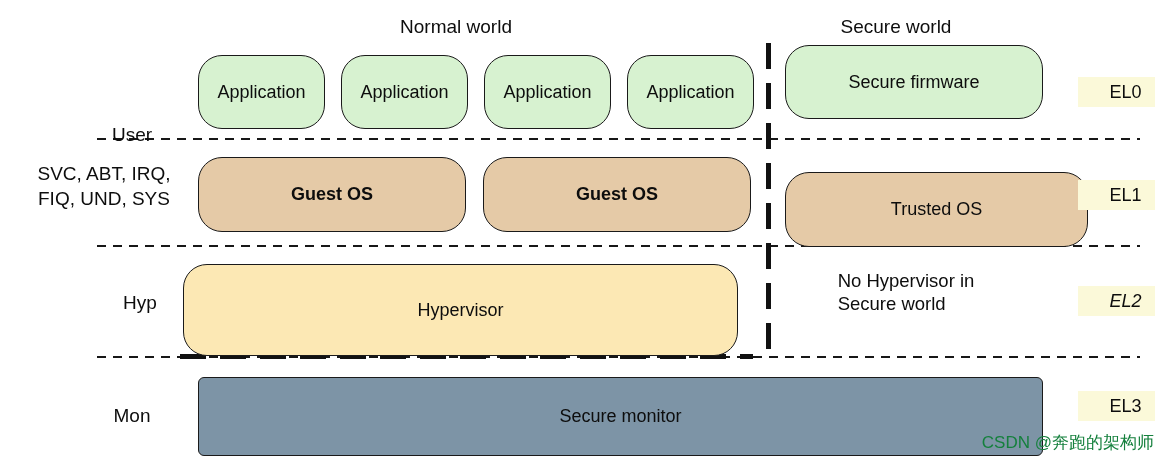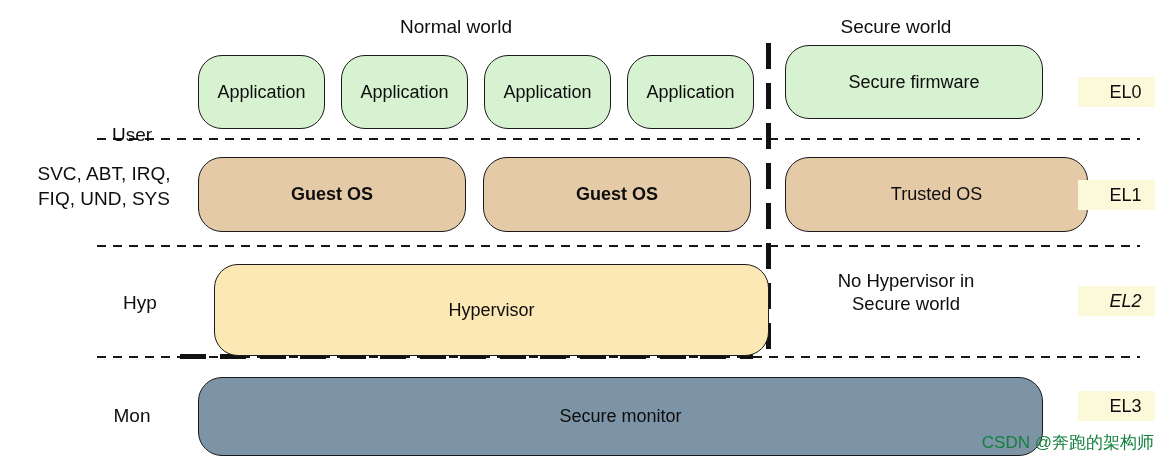--- a/index.html
+++ b/index.html
@@ -11,23 +11,23 @@
     position:absolute; box-sizing:border-box;
     display:flex; align-items:center; justify-content:center;
     border:1.6px solid var(--border,#1a1a1a); border-radius:24px;
     font-size:18px; white-space:nowrap;
   }
   .app       { top:55px;  height:74px; width:127px; background:var(--app-green,#d7f2d0); }
   .app1 { left:198px; } .app2 { left:341px; } .app3 { left:484px; } .app4 { left:627px; }
   .firmware  { left:785px; top:45px;  width:258px; height:74px; background:var(--app-green,#d7f2d0); }
   .guest     { top:157px; height:75px; width:268px; background:var(--os-tan,#e5caa7);font-weight:bold; }
   .guest1 { left:198px; } .guest2 { left:483px; }
-  .trusted   { left:785px; top:157px; width:303px; height:75px; background:var(--os-tan,#e5caa7); }
-  .hypervisor{ left:214px; top:264px; width:555px; height:92px; background:var(--hypervisor-yellow,#fce8b4); }
-  .monitor   { left:198px; top:377px; width:845px; height:79px; background:var(--monitor-blue,#7d94a6); border-radius:24px; }
+  .trusted   { left:785px; top:172px; width:303px; height:75px; background:var(--os-tan,#e5caa7); }
+  .hypervisor{ left:183px; top:264px; width:555px; height:92px; background:var(--hypervisor-yellow,#fce8b4); }
+  .monitor   { left:198px; top:377px; width:845px; height:79px; background:var(--monitor-blue,#7d94a6); border-radius:6px; }
 
   .hline {
     position:absolute; left:97px; width:1043px; height:2px;
     background:repeating-linear-gradient(90deg,#171717 0 9px,transparent 9px 16px);
   }
   .hline1 { top:138px; } .hline2 { top:245px; } .hline3 { top:356px; }
   .hline-thick {
     position:absolute; left:180px; top:354px; width:573px; height:5px;
     background:repeating-linear-gradient(90deg,#111 0 26px,transparent 26px 40px);
   }
@@ -54,21 +54,21 @@
 
   .el-badge {
     position:absolute; left:1078px; width:59px; height:30px;
     background:var(--el-badge-yellow,#fbf9d9);
     display:flex; align-items:center; justify-content:center; font-size:18px;padding-left:18px;
   }
   .el0 { top:77px; } .el1 { top:180px; } .el2 { top:286px;font-style:italic; } .el3 { top:391px; }
 
   .secure-note {
     position:absolute; left:906px; top:269px; transform:translateX(-50%);
-    text-align:center; font-size:18.5px; line-height:23px; white-space:nowrap;
+    font-size:18.5px; line-height:23px; white-space:nowrap;
   }
 
   .watermark {
     position:absolute; right:3px; top:431px; font-size:17px;
     color:#15803d; white-space:nowrap;
   }
 </style>
 </head>
 <body>
 

